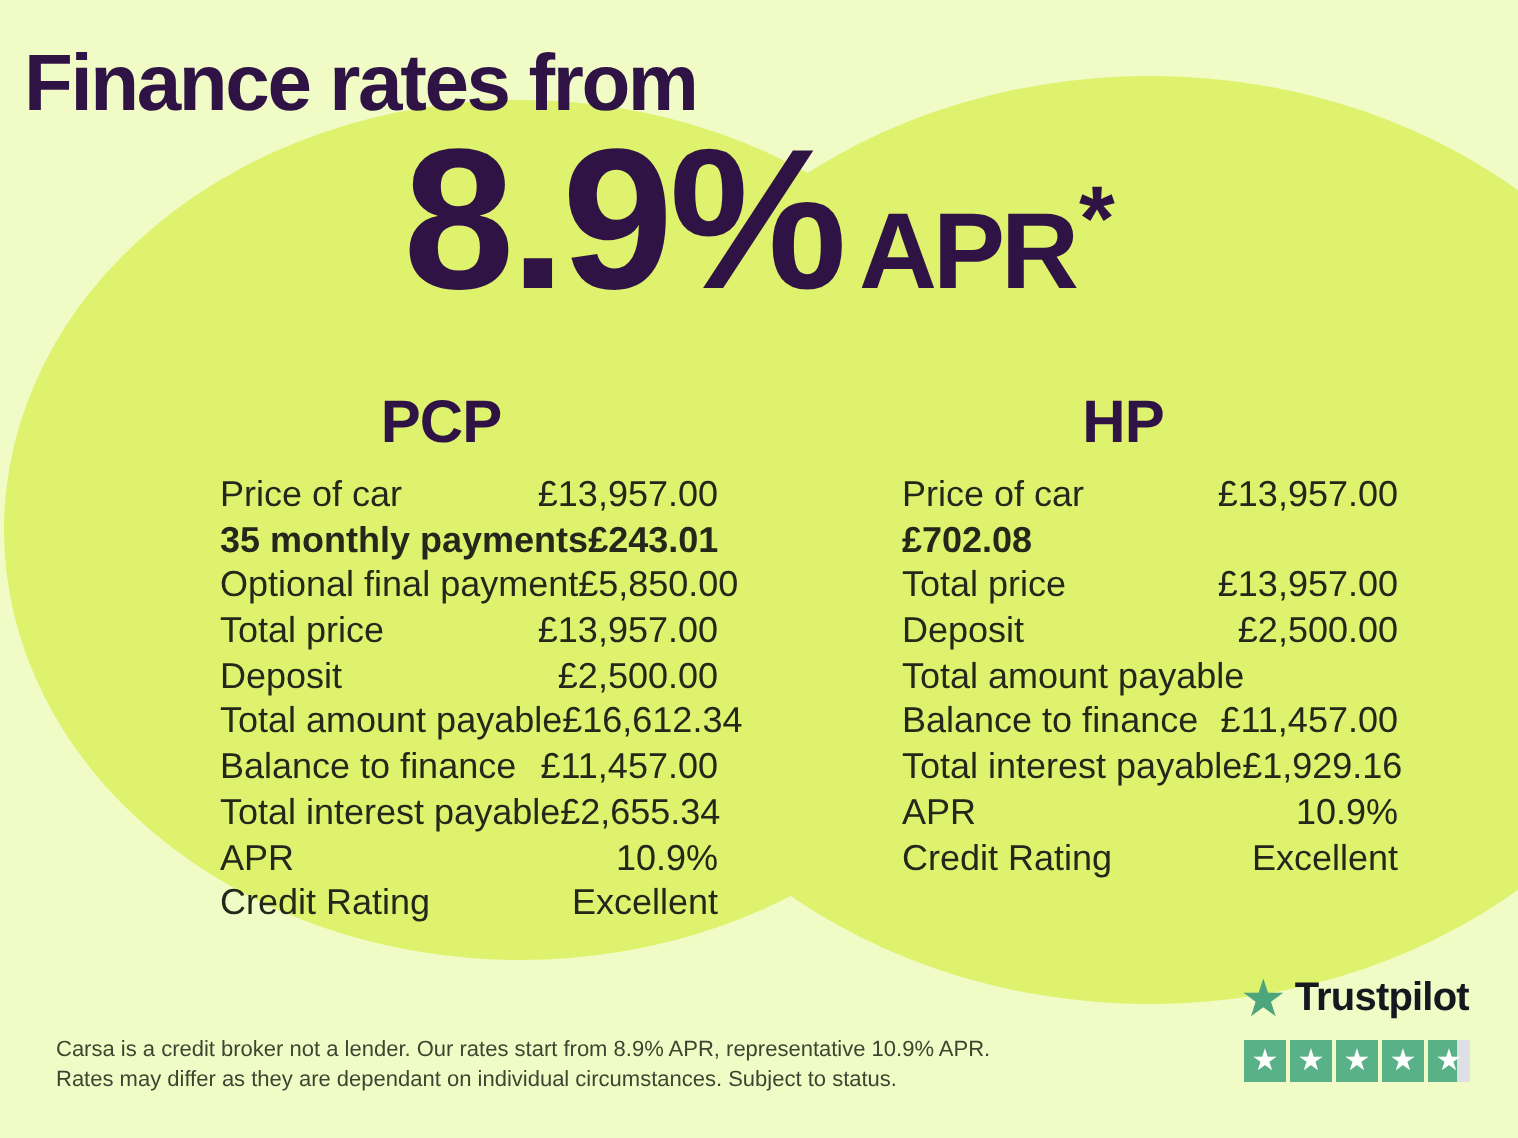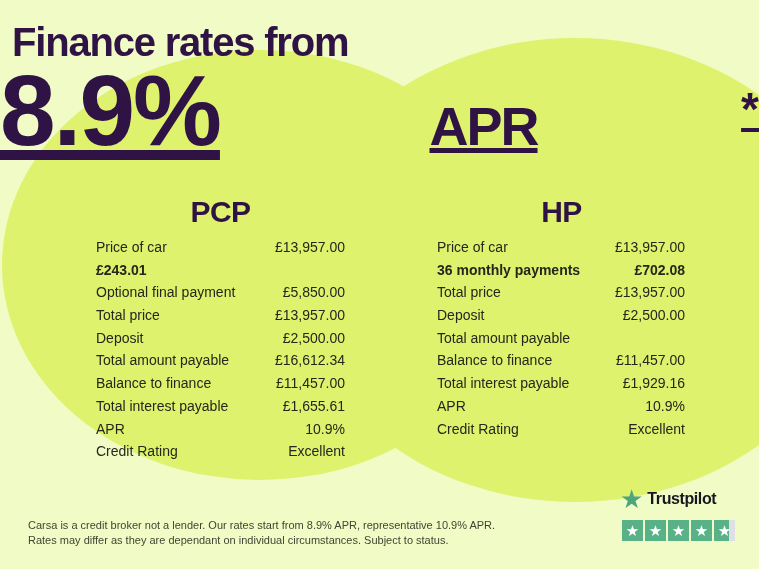--- a/index.html
+++ b/index.html
@@ -38,26 +38,25 @@
     font-weight: 700;
     letter-spacing: -1.2px;
     line-height: 1;
     color: var(--purple);
     z-index: 2;
   }
   .rate-row {
     position: absolute;
     left: 0; right: 0; top: 60px;
     display: flex;
-    justify-content: space-between;
+    justify-content: center;
     align-items: baseline;
     line-height: 1;
     color: var(--purple);
     z-index: 2;
-    text-decoration: underline;
   }
   .rate-big {
     font-size: 100px;
     font-weight: 700;
     letter-spacing: -2px;
   }
   .rate-apr {
     font-size: 54px;
     font-weight: 700;
     letter-spacing: -2px;
@@ -85,21 +84,22 @@
   }
   .col-heading.pcp { left: 96px; }
   .col-heading.hp  { left: 437px; }
 
   .fin-table {
     position: absolute;
     top: 236px;
     width: 249px;
     z-index: 2;
     color: var(--text);
-    font-size: 14px;
+    font-size: 18px;
+    margin-left: 14px;
   }
   .fin-table.pcp { left: 96px; }
   .fin-table.hp  { left: 437px; width: 248px; }
   .row {
     display: flex;
     justify-content: space-between;
     align-items: center;
     height: 22.7px;
     line-height: 22.7px;
     white-space: nowrap;
@@ -129,21 +129,21 @@
     display: flex;
     align-items: center;
     gap: 4px;
   }
   .tp-logo-star {
     font-size: 26px;
     line-height: 26px;
     color: var(--tp_green);
   }
   .tp-brand {
-    font-size: 16px;
+    font-size: 20px;
     font-weight: 700;
     letter-spacing: -0.4px;
     color: #17171f;
   }
   .tp-stars {
     display: flex;
     gap: 2px;
     margin-top: 8px;
     margin-left: 2px;
   }
@@ -178,20 +178,21 @@
 
   <div class="col-heading hp">HP</div>
   <div class="col-heading pcp">PCP</div>
 
   <div class="fin-table pcp">
     <div class="row">
         <span class="lbl">Price of car</span>
         <span class="val">£13,957.00</span>
       </div>
     <div class="row bold">
+        <span class="lbl">35 monthly payments</span>
         <span class="val">£243.01</span>
       </div>
     <div class="row">
         <span class="lbl">Optional final payment</span>
         <span class="val">£5,850.00</span>
       </div>
     <div class="row">
         <span class="lbl">Total price</span>
         <span class="val">£13,957.00</span>
       </div>
@@ -202,39 +203,38 @@
     <div class="row">
         <span class="lbl">Total amount payable</span>
         <span class="val">£16,612.34</span>
       </div>
     <div class="row">
         <span class="lbl">Balance to finance</span>
         <span class="val">£11,457.00</span>
       </div>
     <div class="row">
         <span class="lbl">Total interest payable</span>
-        <span class="val">£1,655.61</span>
+        <span class="val">£2,655.34</span>
       </div>
     <div class="row">
         <span class="lbl">APR</span>
         <span class="val">10.9%</span>
       </div>
     <div class="row">
         <span class="lbl">Credit Rating</span>
         <span class="val">Excellent</span>
       </div>
   </div>
 
   <div class="fin-table hp">
     <div class="row">
         <span class="lbl">Price of car</span>
         <span class="val">£13,957.00</span>
       </div>
     <div class="row bold">
-        <span class="lbl">36 monthly payments</span>
         <span class="val">£702.08</span>
       </div>
     <div class="row">
         <span class="lbl">Total price</span>
         <span class="val">£13,957.00</span>
       </div>
     <div class="row">
         <span class="lbl">Deposit</span>
         <span class="val">£2,500.00</span>
       </div>

